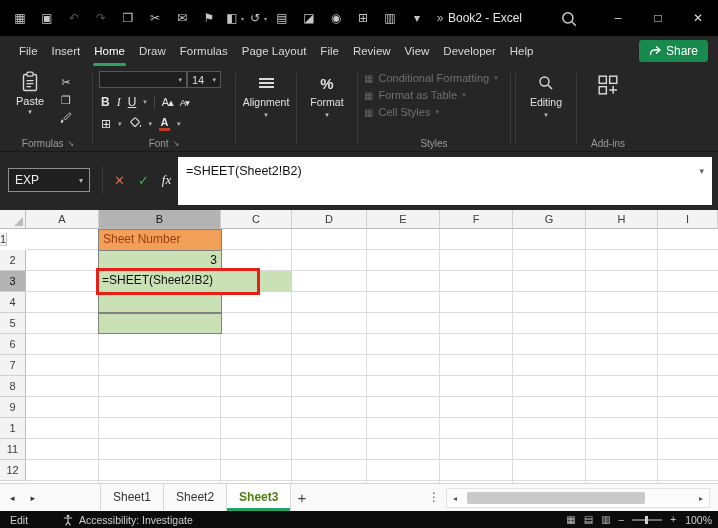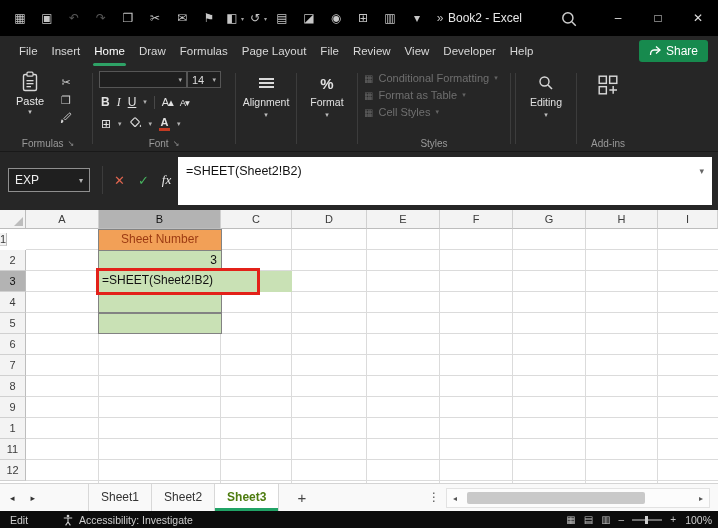--- a/index.html
+++ b/index.html
@@ -109,36 +109,36 @@
   .w-a{width:73px}.w-b{width:122px}.w-c{width:71px}.w-d{width:75px}.w-e{width:73px}
   .w-f{width:73px}.w-g{width:73px}.w-h{width:72px}.w-i{width:60px}
   .row-headers{position:absolute;left:0;top:19px;width:26px;}
   .rh{width:26px;height:21px;line-height:21px;text-align:center;font-size:11px;color:#3b3b3b;
       background:#F3F3F3;border-right:1px solid #BDBDBD;border-bottom:1px solid #D0D0D0;box-sizing:border-box;}
   .cells{position:absolute;left:26px;top:19px;width:692px;height:254px;
          background-image:repeating-linear-gradient(to bottom,transparent 0px,transparent 20px,#DBDBDB 20px,#DBDBDB 21px);}
   .vline{position:absolute;top:0;bottom:0;width:1px;background:#DBDBDB;}
   .cell{position:absolute;box-sizing:border-box;font-size:12px;color:#111;line-height:19px;overflow:hidden;white-space:nowrap;}
   .cell.bordered{border:1px solid #828282;}
-  .cell-b1{left:72px;top:0;width:124px;height:30px;background:#F2A057;color:#9C3A12;padding-left:22px;}
+  .cell-b1{left:72px;top:0;width:124px;height:30px;background:#F2A057;color:#9C3A12;padding-left:4px;}
   .cell-b2{left:72px;top:21px;width:124px;height:21px;background:#C9E1B5;text-align:right;padding-right:4px;}
   .cell-c3{left:195px;top:42px;width:71px;height:21px;background:#C9E1B5;}
   .cell-b3{left:72px;top:42px;width:161px;height:21px;background:#C9E1B5;padding-left:4px;z-index:2;}
   .cell-b4{left:72px;top:63px;width:124px;height:21px;background:#C9E1B5;}
   .cell-b5{left:72px;top:84px;width:124px;height:21px;background:#C9E1B5;}
   .red-box{position:absolute;left:70px;top:39px;width:164px;height:27px;border:3px solid #E32119;
            box-sizing:border-box;z-index:5;}
 
   
   .sheet-bar{position:absolute;top:483px;left:0;right:0;height:28px;background:#F9F9F9;border-top:1px solid #D4D4D4;box-sizing:border-box;}
   .sheet-nav{position:absolute;left:10px;top:0;height:28px;display:flex;align-items:center;gap:16px;
              color:#333;font-size:9px;}
   .sheet-tabs{position:absolute;left:88px;top:0;height:27px;display:flex;}
   .stab{padding:0 12px;line-height:27px;font-size:12px;color:#333;border-right:1px solid #D8D8D8;position:relative;}
-  .stab:first-child{border-left:1px solid #D8D8D8;}
+  .stab:first-child{border-left:1px solid #D8D8D8;margin-left:12px;}
   .stab.active{color:#4d7c0f;font-weight:bold;background:#fff;}
   .stab.active::after{content:"";position:absolute;left:0;right:0;bottom:0;height:3px;background:#21A366;}
   .new-sheet{position:absolute;left:290px;top:0;width:24px;text-align:center;line-height:27px;
              font-size:15px;color:#444;}
   .tab-dots{position:absolute;left:428px;top:0;line-height:27px;color:#555;font-size:12px;}
   .h-scroll{position:absolute;left:446px;right:8px;top:4px;height:20px;background:#FCFCFC;
             border:1px solid #E2E2E2;display:flex;align-items:center;box-sizing:border-box;}
   .h-arrow{width:16px;text-align:center;font-size:8px;color:#555;}
   .h-track{position:relative;flex:1;height:100%;}
   .h-thumb{position:absolute;left:4px;top:3px;width:178px;height:12px;background:#C9C9C9;border-radius:2px;}

